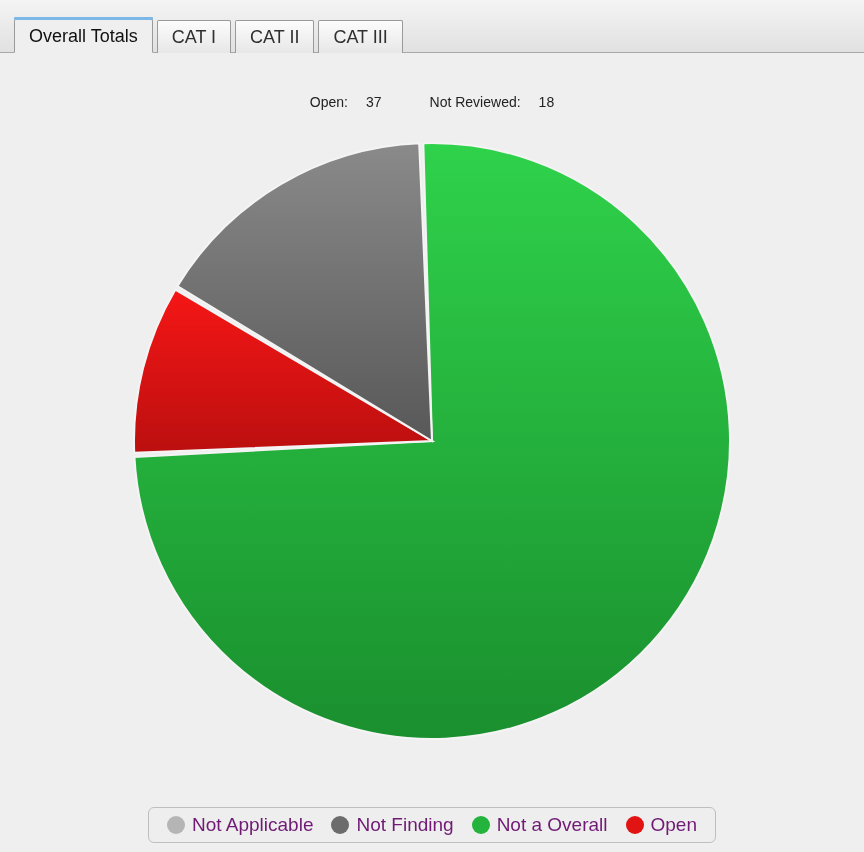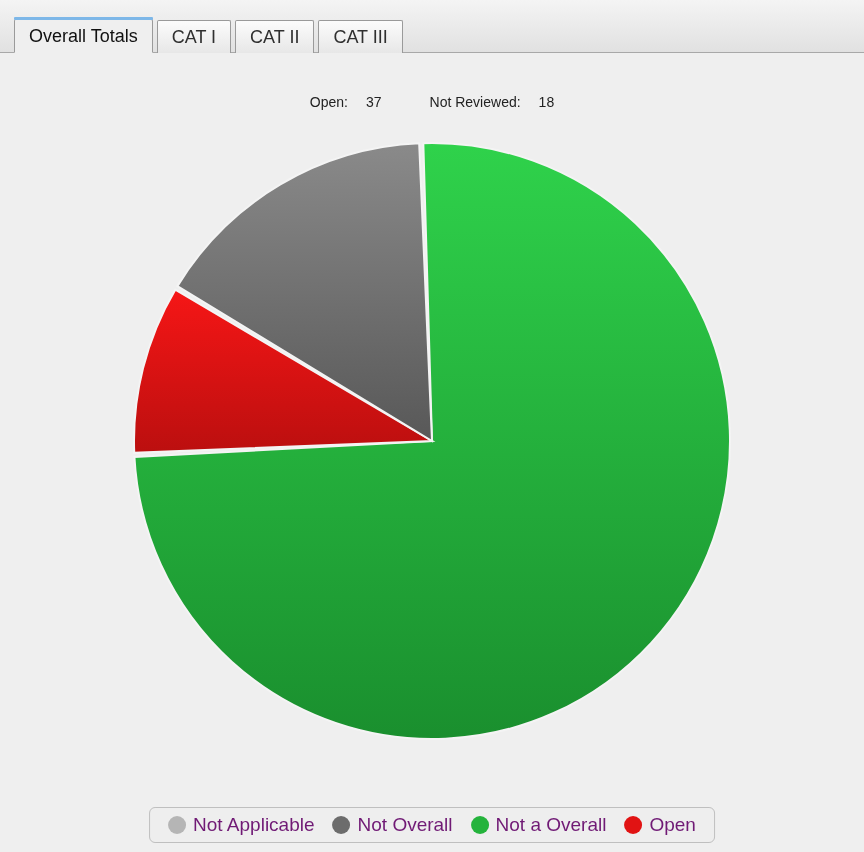--- a/index.html
+++ b/index.html
@@ -148,21 +148,21 @@
     </svg>
   </div>
 
   <div class="legend">
     <div class="item">
       <span class="swatch" style="background:#b5b5b5"></span>
       <span>Not Applicable</span>
     </div>
     <div class="item">
       <span class="swatch" style="background:#6c6c6c"></span>
-      <span>Not Overall</span>
+      <span>Not Finding</span>
     </div>
     <div class="item">
       <span class="swatch" style="background:#24b33c"></span>
       <span>Not a Overall</span>
     </div>
     <div class="item">
       <span class="swatch" style="background:#e11313"></span>
       <span>Open</span>
     </div>
   </div>

